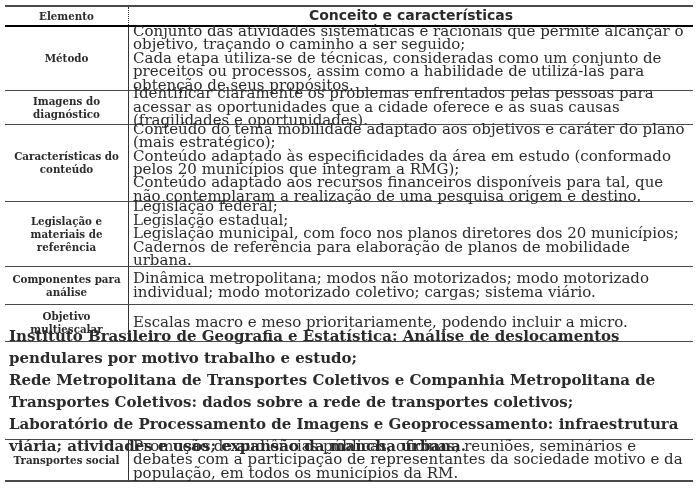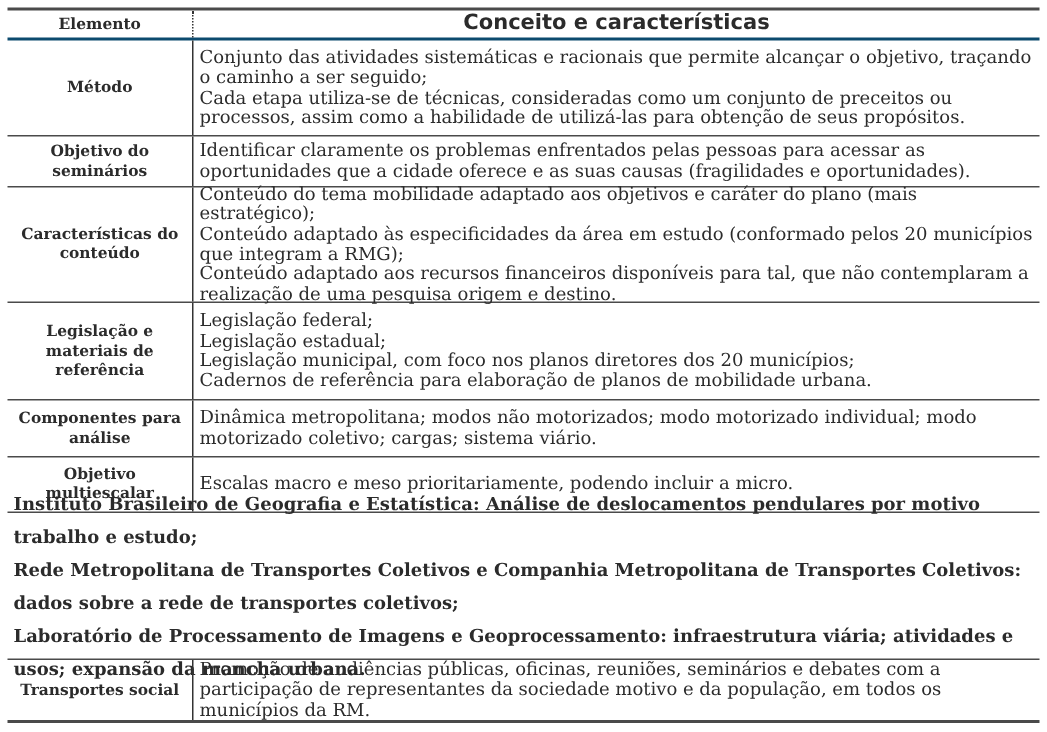--- a/index.html
+++ b/index.html
@@ -1,25 +1,25 @@
 <!DOCTYPE html>
 <html><head>
 <meta charset="utf-8">
 <style>
   html, body { margin: 0; padding: 0; background: #ffffff; }
   body { width: 698px; height: 488px; position: relative; overflow: hidden;
          font-family: "DejaVu Serif", "Liberation Serif", serif; color: #2b2b2b; }
   .table { position: absolute; left: 5px; top: 5px; width: 688px; }
   .row { display: flex; border-bottom: 1.5px solid #4a4a4a; box-sizing: border-box; }
-  .row.header { border-top: 2px solid #4a4a4a; border-bottom: 2px solid #0c4a6e; height: 22px; }
+  .row.header { border-top: 2px solid #4a4a4a; border-bottom: 2px solid #000000; height: 22px; }
   .c1 { width: 124px; flex: 0 0 124px; box-sizing: border-box; border-right: 1.5px solid #333;
         display: flex; align-items: center; justify-content: center; text-align: center;
         font-weight: bold; font-size: 10.3px; line-height: 13px; padding: 0 3px; }
   .header .c1 { border-right: 1px dotted #333; }
-  .c2 { flex: 1; box-sizing: border-box; padding: 2px 4px; font-size: 12px; line-height: 13.4px;
+  .c2 { flex: 1; box-sizing: border-box; padding: 2px 4px; font-size: 15px; line-height: 13.4px;
         display: flex; flex-direction: column; justify-content: center; }
   .header .c2 { align-items: center; font-weight: bold; font-family: "DejaVu Sans", "Liberation Sans", sans-serif; font-size: 14px; }
   .c2 span.line { display: block; }
   .row.spaced .c2 { line-height: 22px; font-weight: bold; }
 </style>
 </head>
 <body>
 
 <div class="table">
   <div class="row header">
@@ -29,21 +29,21 @@
 
   <div class="row" style="height:64px">
     <div class="c1">Método</div>
     <div class="c2">
       <span class="line">Conjunto das atividades sistemáticas e racionais que permite alcançar o objetivo, traçando o caminho a ser seguido;</span>
       <span class="line">Cada etapa utiliza-se de técnicas, consideradas como um conjunto de preceitos ou processos, assim como a habilidade de utilizá-las para obtenção de seus propósitos.</span>
     </div>
   </div>
 
   <div class="row" style="height:34px">
-    <div class="c1">Objetivo do seminários</div>
+    <div class="c1">Imagens do diagnóstico</div>
     <div class="c2">
       <span class="line">Identificar claramente os problemas enfrentados pelas pessoas para acessar as oportunidades que a cidade oferece e as suas causas (fragilidades e oportunidades).</span>
     </div>
   </div>
 
   <div class="row" style="height:77px">
     <div class="c1">Características do conteúdo</div>
     <div class="c2">
       <span class="line">Conteúdo do tema mobilidade adaptado aos objetivos e caráter do plano (mais estratégico);</span>
       <span class="line">Conteúdo adaptado às especificidades da área em estudo (conformado pelos 20 municípios que integram a RMG);</span>

